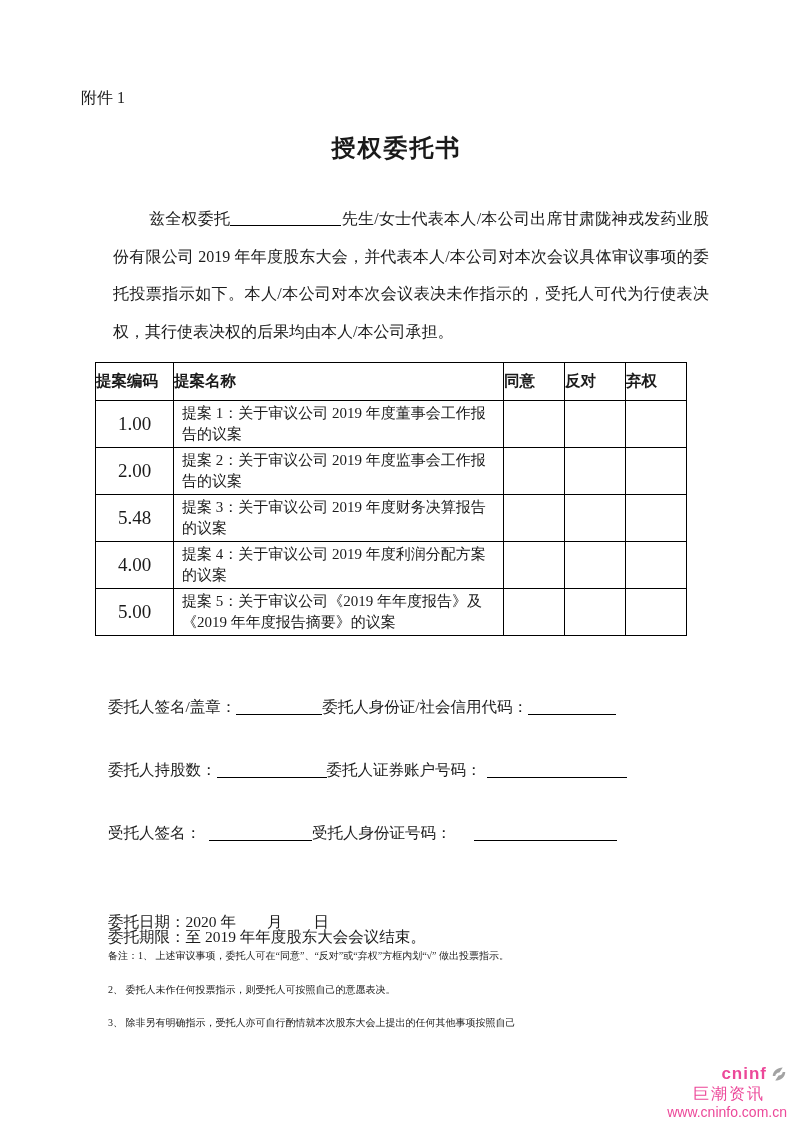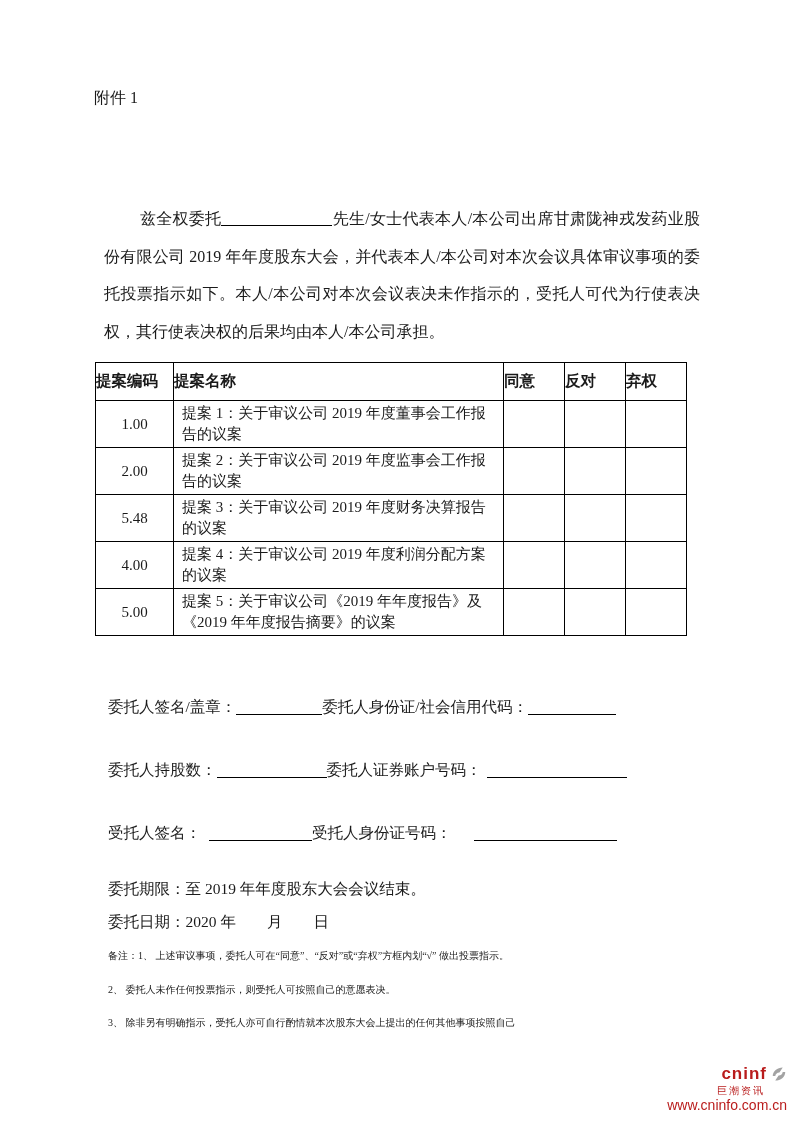--- a/index.html
+++ b/index.html
@@ -11,34 +11,34 @@
   .page {
     position: relative;
     width: 793px;
     height: 1122px;
     background: #ffffff;
     overflow: hidden;
     margin: 0 auto;
   }
   .attachment {
     position: absolute;
-    top: 88px; left: 94px;
+    top: 88px; left: 81px;
     font-size: 16px;
   }
   .doc-title {
     position: absolute;
     top: 132px; left: 0; right: 0;
     text-align: center;
     font-size: 24px;
     font-weight: bold;
     letter-spacing: 2px;
   }
   .intro {
     position: absolute;
-    top: 200px; left: 104px;
+    top: 200px; left: 113px;
     width: 596px;
     font-size: 16px;
     line-height: 37.5px;
     text-align: justify;
     text-indent: 36px;
   }
   .blank {
     display: inline-block;
     border-bottom: 1.5px solid #000;
     height: 14px;
@@ -59,21 +59,21 @@
     vertical-align: middle;
   }
   table.proposals th {
     font-weight: bold;
     height: 38px;
     text-align: left;
     font-size: 15.5px;
     margin-left: 24px;
   }
   table.proposals td { height: 46px; }
-  td.code-cell { text-align: center; font-size: 15px; }
+  td.code-cell { text-align: center; font-size: 19px; }
   td.name-cell {
     text-align: left;
     padding: 2px 6px 2px 8px;
     line-height: 21px;
   }
   col.c-code { width: 78px; }
   col.c-name { width: 330px; }
   col.c-vote { width: 61px; }
 
   .sig-row {
@@ -86,69 +86,70 @@
   #sig1 { top: 697px; }
   #sig2 { top: 760px; }
   #sig3 { top: 823px; }
   #sig1 .b1 { width: 86px; }
   #sig1 .b2 { width: 88px; }
   #sig2 .b1 { width: 110px; }
   #sig2 .b2 { width: 140px; margin-left: 5px; }
   #sig3 .b1 { width: 103px; margin-left: 8px; }
   #sig3 .b2 { width: 143px; margin-left: 22px; }
 
-  .term-line { position: absolute; top: 879px; left: 108px; font-size: 15.5px; }
+  .term-line { position: absolute; top: 927px; left: 108px; font-size: 15.5px; }
   .date-line { position: absolute; top: 912px; left: 108px; font-size: 15.5px; }
 
   .note {
     position: absolute;
     left: 108px;
     width: 580px;
     font-size: 10px;
     line-height: 20px;
     white-space: nowrap;
   }
   #note1 { top: 946px; }
   #note2 { top: 980px; }
   #note3 { top: 1013px; }
 
   .watermark {
     position: absolute;
     right: 4px;
     top: 1064px;
     width: 150px;
     text-align: right;
-    color: #b91c1c;
+    color: #ec4899;
     font-family: "Liberation Sans", "DejaVu Sans", sans-serif;
     line-height: 1.1;
     user-select: none;
   }
   .wm-top {
     display: flex;
     align-items: center;
     justify-content: flex-end;
     gap: 2px;
   }
   .wm-brand {
     font-size: 17px;
     font-weight: bold;
     letter-spacing: 1px;
   }
   .wm-logo { width: 20px; height: 20px; }
   .wm-logo path { fill: #a3a3a3; }
-  .wm-cn { font-size: 10px; letter-spacing: 2px; margin-right: 24px; margin-top: 1px; }
+  .wm-cn { font-size: 16px; letter-spacing: 2px; margin-right: 24px; margin-top: 1px; }
   .wm-url { font-size: 14px; margin-top: 2px; margin-right: 2px; }
 </style>
 </head>
 <body>
 
 <div class="page">
 
   <div class="attachment">附件 1</div>
 
+  <div class="doc-title">授权委托书</div>
 
   <p class="intro"><span>兹全权委托</span><span class="blank intro-blank"></span><span>先生/女士代表本人/本公司出席甘肃陇神戎发药业股份有限公司 2019 年年度股东大会，并代表本人/本公司对本次会议具体审议事项的委托投票指示如下。本人/本公司对本次会议表决未作指示的，受托人可代为行使表决权，其行使表决权的后果均由本人/本公司承担。</span></p>
 
   <table class="proposals">
     <colgroup>
       <col class="c-code">
         <col class="c-name">
         <col class="c-vote">
         <col class="c-vote">
         <col class="c-vote">

